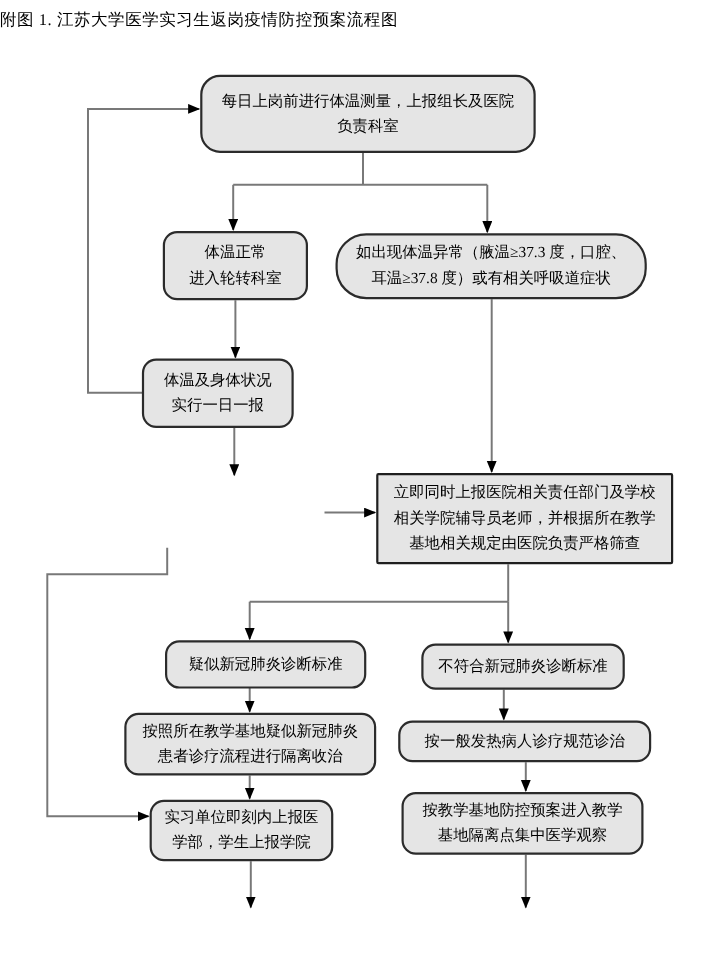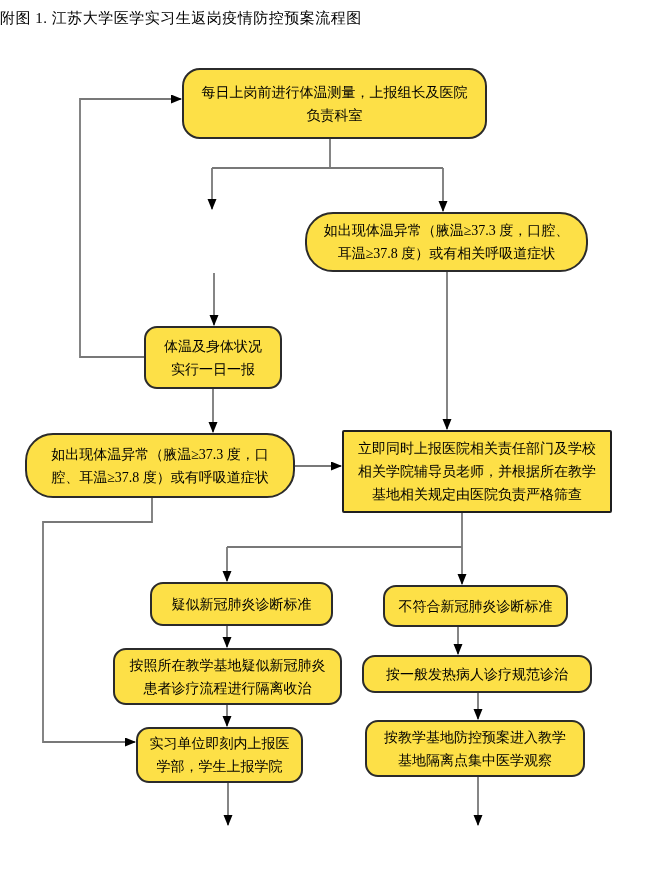--- a/index.html
+++ b/index.html
@@ -2,21 +2,21 @@
 <html style="--background: #ffffff; --text: #000000; --border: #2b2b2b; --line: #787878; --arrow: #000000;"><head>
 <meta charset="utf-8">
 <style>
   html,body{margin:0;padding:0}
   body{background:#ffffff;font-family:"Liberation Serif","DejaVu Serif",serif}
   .canvas{position:relative;width:657px;height:885px;background:var(--background,#ffffff);overflow:hidden}
   .title{position:absolute;left:0;top:9px;width:100%;text-align:left;font-size:15px;
          letter-spacing:0.5px;color:var(--text,#000000);z-index:2}
   .node{position:absolute;box-sizing:border-box;display:flex;align-items:center;justify-content:center;
         text-align:center;white-space:pre-line;border:2px solid var(--border,#2b2b2b);
-        border-radius:13px;background:#fde047;font-size:14px;line-height:23px;
+        border-radius:13px;background:#e5e5e5;font-size:14px;line-height:23px;
         color:var(--text,#000000);padding:2px 6px;z-index:1}
   .node.r18{border-radius:18px}
   .node.r16{border-radius:28px}
   .node.square{border-radius:2px;border-width:2.5px;border-color:#1f1f1f}
   svg.wires{position:absolute;left:0;top:0;z-index:0}
   svg .wire{fill:none;stroke:var(--line,#787878);stroke-width:1.8}
   svg .head{fill:var(--arrow,#000000)}
 </style>
 </head>
 <body>
@@ -50,29 +50,29 @@
     <polyline class="wire" points="227,705 227,726" marker-end="url(#arrowhead)"></polyline>
     <polyline class="wire" points="478,693 478,719" marker-end="url(#arrowhead)"></polyline>
     <polyline class="wire" points="152,498 152,522 43,522 43,742 135,742" marker-end="url(#arrowhead)"></polyline>
     <polyline class="wire" points="228,783 228,825" marker-end="url(#arrowhead)"></polyline>
     <polyline class="wire" points="478,777 478,825" marker-end="url(#arrowhead)"></polyline>
   </svg>
 
   <div class="node r18" style="left:182px;top:68px;width:305px;height:71px">每日上岗前进行体温测量，上报组长及医院
 负责科室</div>
 
+  <div class="node" style="left:148px;top:210px;width:132px;height:63px">体温正常
+进入轮转科室</div>
 
   <div class="node r16" style="left:305px;top:212px;width:283px;height:60px">如出现体温异常（腋温≥37.3 度，口腔、
 耳温≥37.8 度）或有相关呼吸道症状</div>
 
-  <div class="node" style="left:144px;top:326px;width:138px;height:63px">体温及身体状况
+  <div class="node" style="left:129px;top:326px;width:138px;height:63px">体温及身体状况
 实行一日一报</div>
 
-  <div class="node r16" style="left:25px;top:433px;width:270px;height:65px">如出现体温异常（腋温≥37.3 度，口
-腔、耳温≥37.8 度）或有呼吸道症状</div>
 
   <div class="node square" style="left:342px;top:430px;width:270px;height:83px">立即同时上报医院相关责任部门及学校
 相关学院辅导员老师，并根据所在教学
 基地相关规定由医院负责严格筛查</div>
 
   <div class="node" style="left:150px;top:582px;width:183px;height:44px">疑似新冠肺炎诊断标准</div>
 
   <div class="node" style="left:383px;top:585px;width:185px;height:42px">不符合新冠肺炎诊断标准</div>
 
   <div class="node" style="left:113px;top:648px;width:229px;height:57px">按照所在教学基地疑似新冠肺炎

